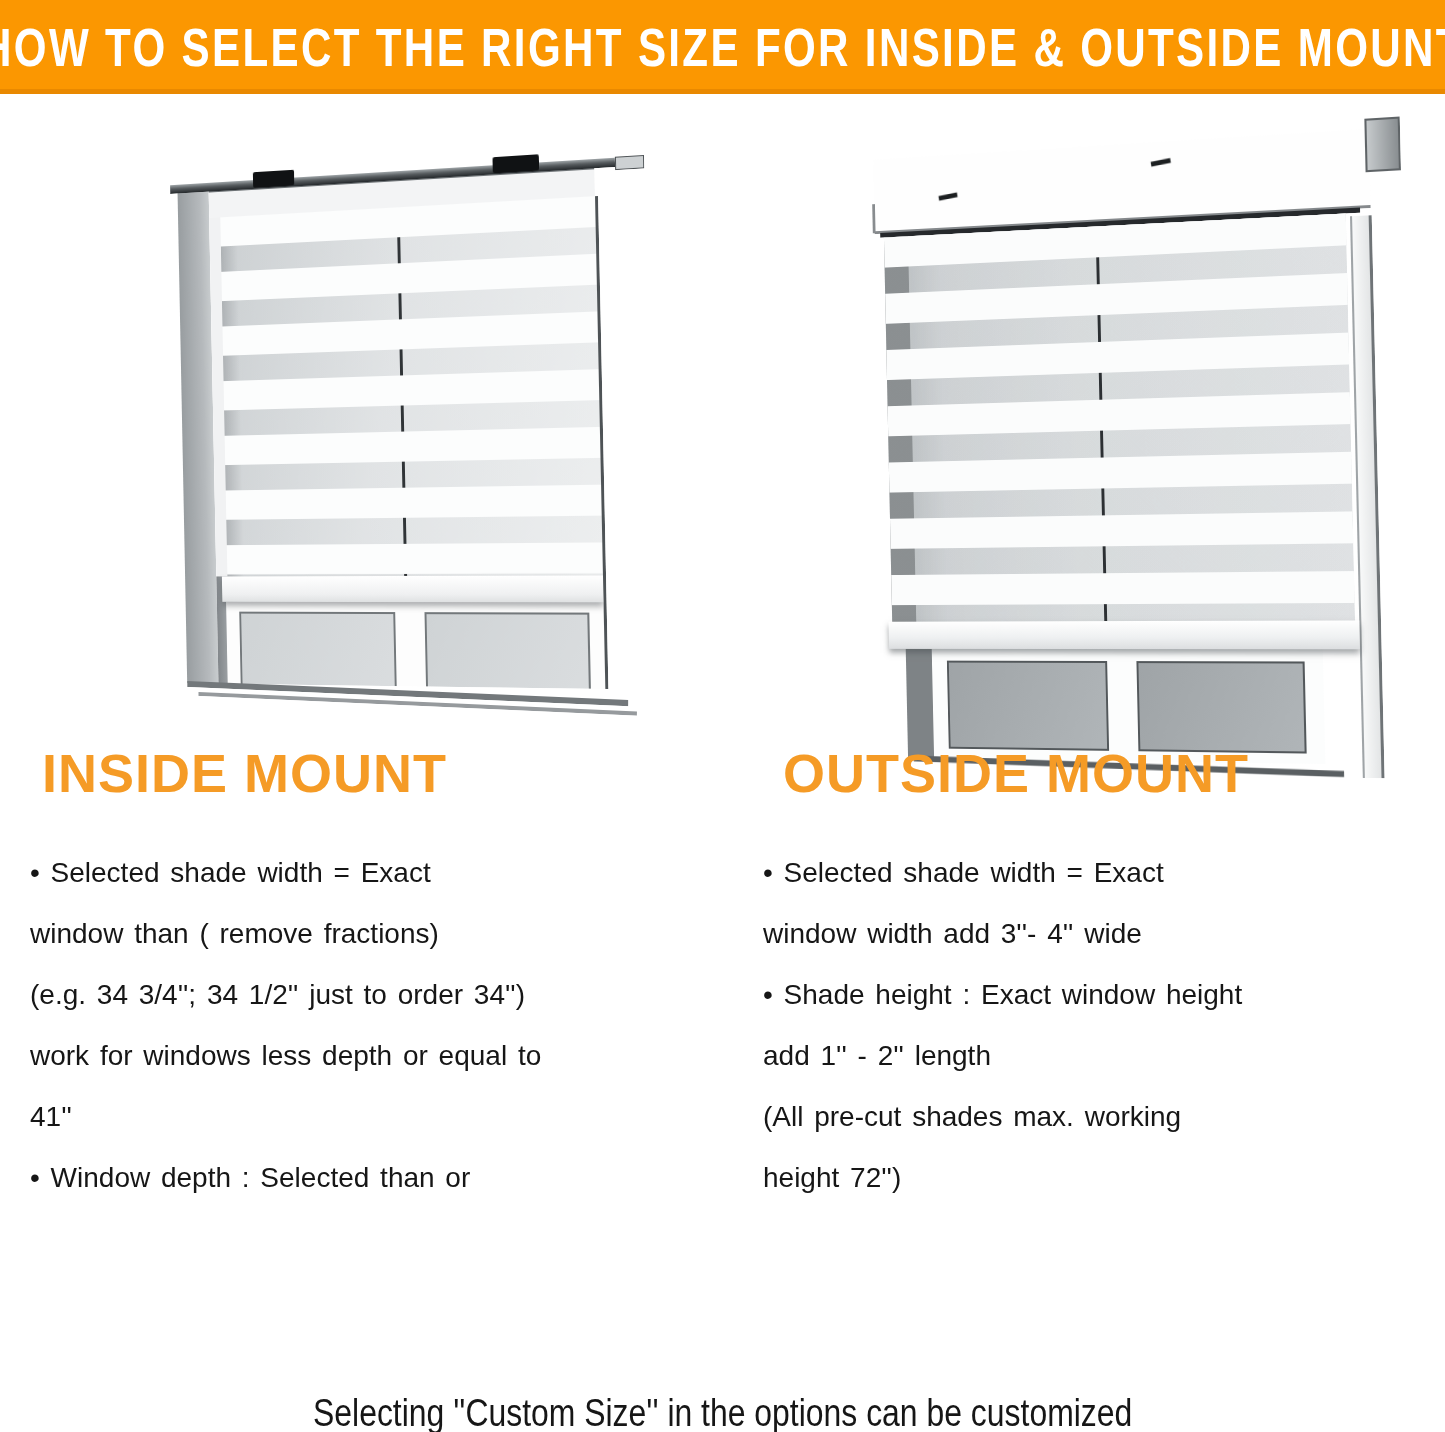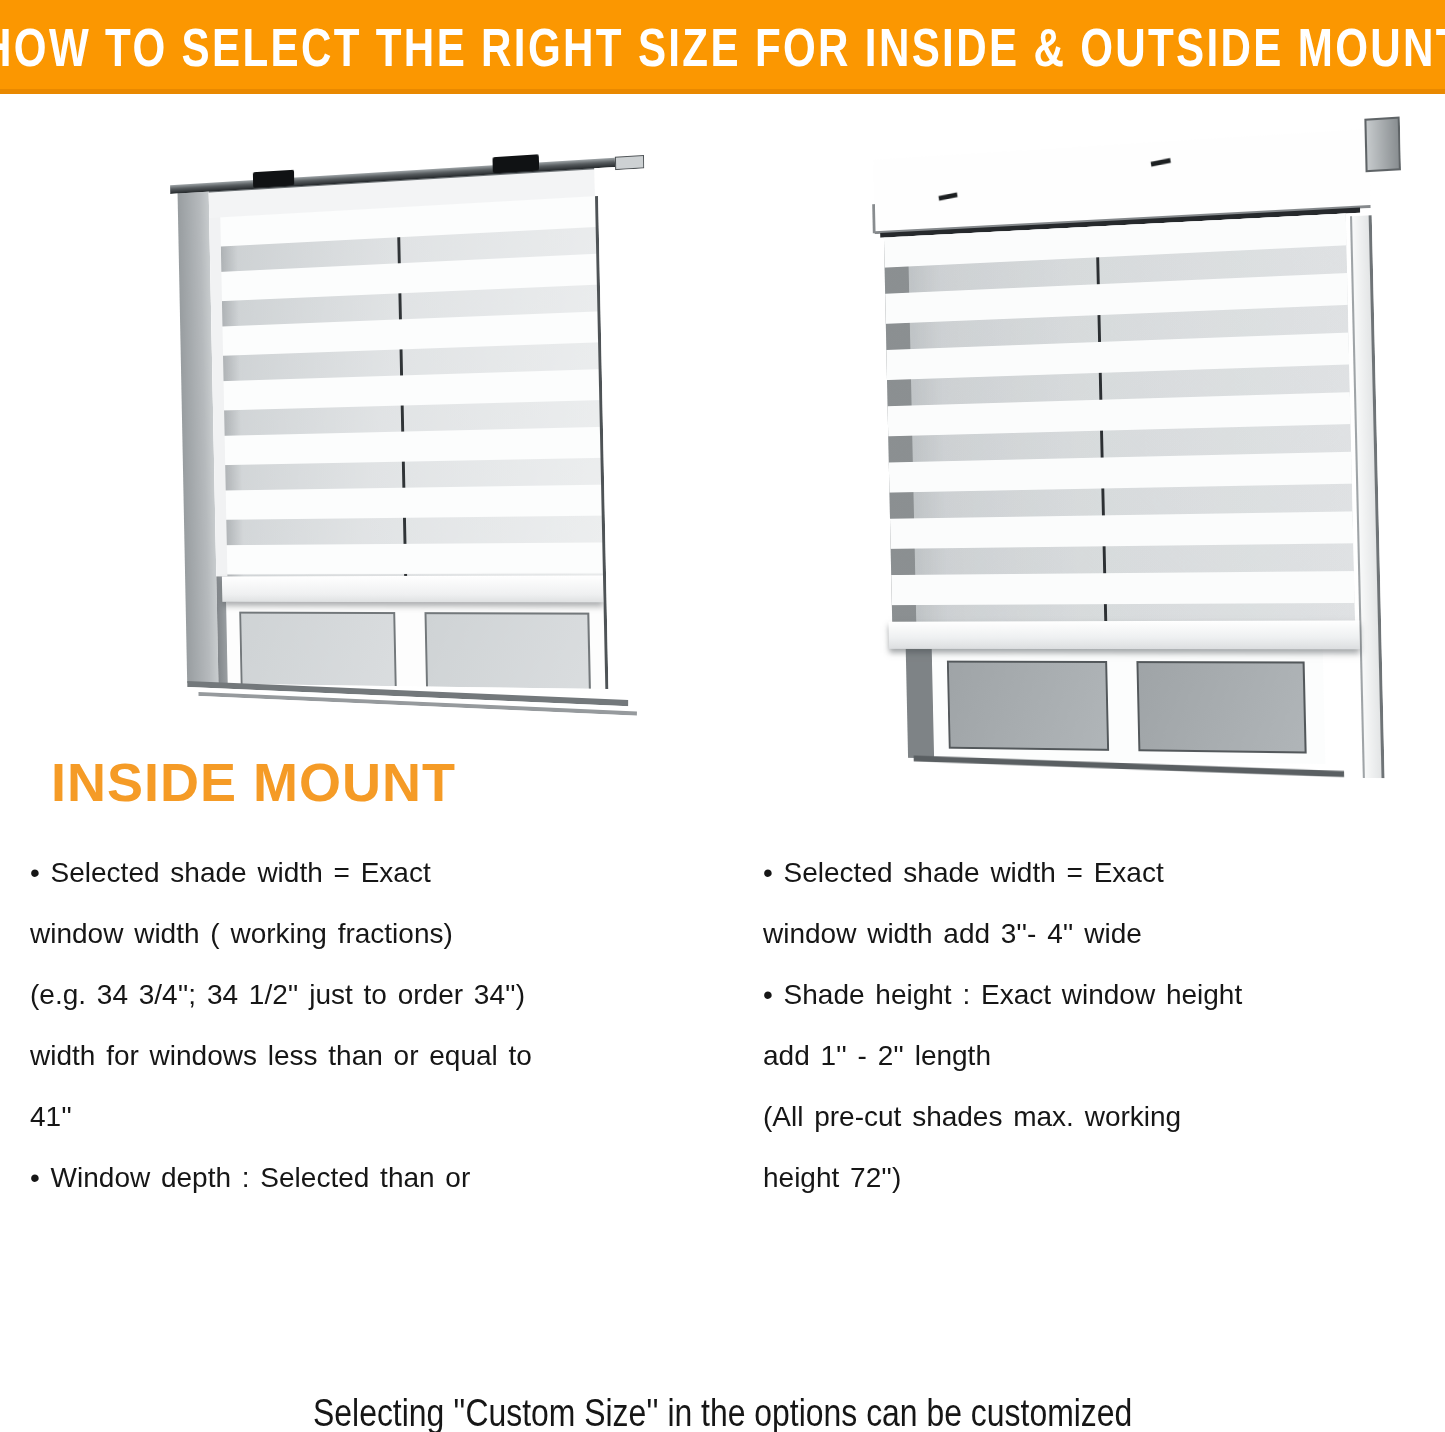--- a/index.html
+++ b/index.html
@@ -7,21 +7,21 @@
         font-family:"Liberation Sans",sans-serif;}
 
   
   .banner{position:absolute;left:0;top:0;width:1445px;height:94px;background:#FB9701;
           display:flex;align-items:center;justify-content:center;
           box-shadow:inset 0 -5px 0 rgba(210,120,0,0.45);}
   .banner-text{font-weight:bold;color:#ffffff;font-size:54px;letter-spacing:3px;
                white-space:nowrap;display:inline-block;transform:scaleX(0.78);}
 
   
-  .mount-h{position:absolute;margin:9px;font-weight:bold;color:#F59B26;font-size:54px;
+  .mount-h{position:absolute;margin:0;font-weight:bold;color:#F59B26;font-size:54px;
            letter-spacing:1px;white-space:nowrap;}
   .h-inside{left:42px;top:742px;}
   .h-outside{left:783px;top:742px;}
 
   
   .textblock{position:absolute;width:700px;color:#161616;font-size:28px;line-height:61px;
              word-spacing:3px;}
   .tb-left{left:30px;top:842px;}
   .tb-right{left:763px;top:842px;}
   .tline{white-space:nowrap;}
@@ -156,26 +156,27 @@
           <div class="pane2 lw-lp"></div>
           <div class="pane2 lw-rp"></div>
         </div>
         <div class="lw-sill"></div>
       </div>
       <div class="casing"></div>
     </div>
   </div>
 
   <h2 class="mount-h h-inside">INSIDE MOUNT</h2>
+  <h2 class="mount-h h-outside">OUTSIDE MOUNT</h2>
 
   <div class="textblock tb-left">
       <div class="tline">• Selected shade width = Exact</div>
-      <div class="tline">window width ( working fractions)</div>
+      <div class="tline">window than ( remove fractions)</div>
       <div class="tline">(e.g. 34 3/4''; 34 1/2'' just to order 34'')</div>
-      <div class="tline">width for windows less than or equal to</div>
+      <div class="tline">work for windows less depth or equal to</div>
       <div class="tline">41''</div>
       <div class="tline">• Window depth : Selected than or</div>
     </div>
   <div class="textblock tb-right">
       <div class="tline">• Selected shade width = Exact</div>
       <div class="tline">window width add 3''- 4'' wide</div>
       <div class="tline">• Shade height : Exact window height</div>
       <div class="tline">add 1'' - 2'' length</div>
       <div class="tline">(All pre-cut shades max. working</div>
       <div class="tline">height 72'')</div>

